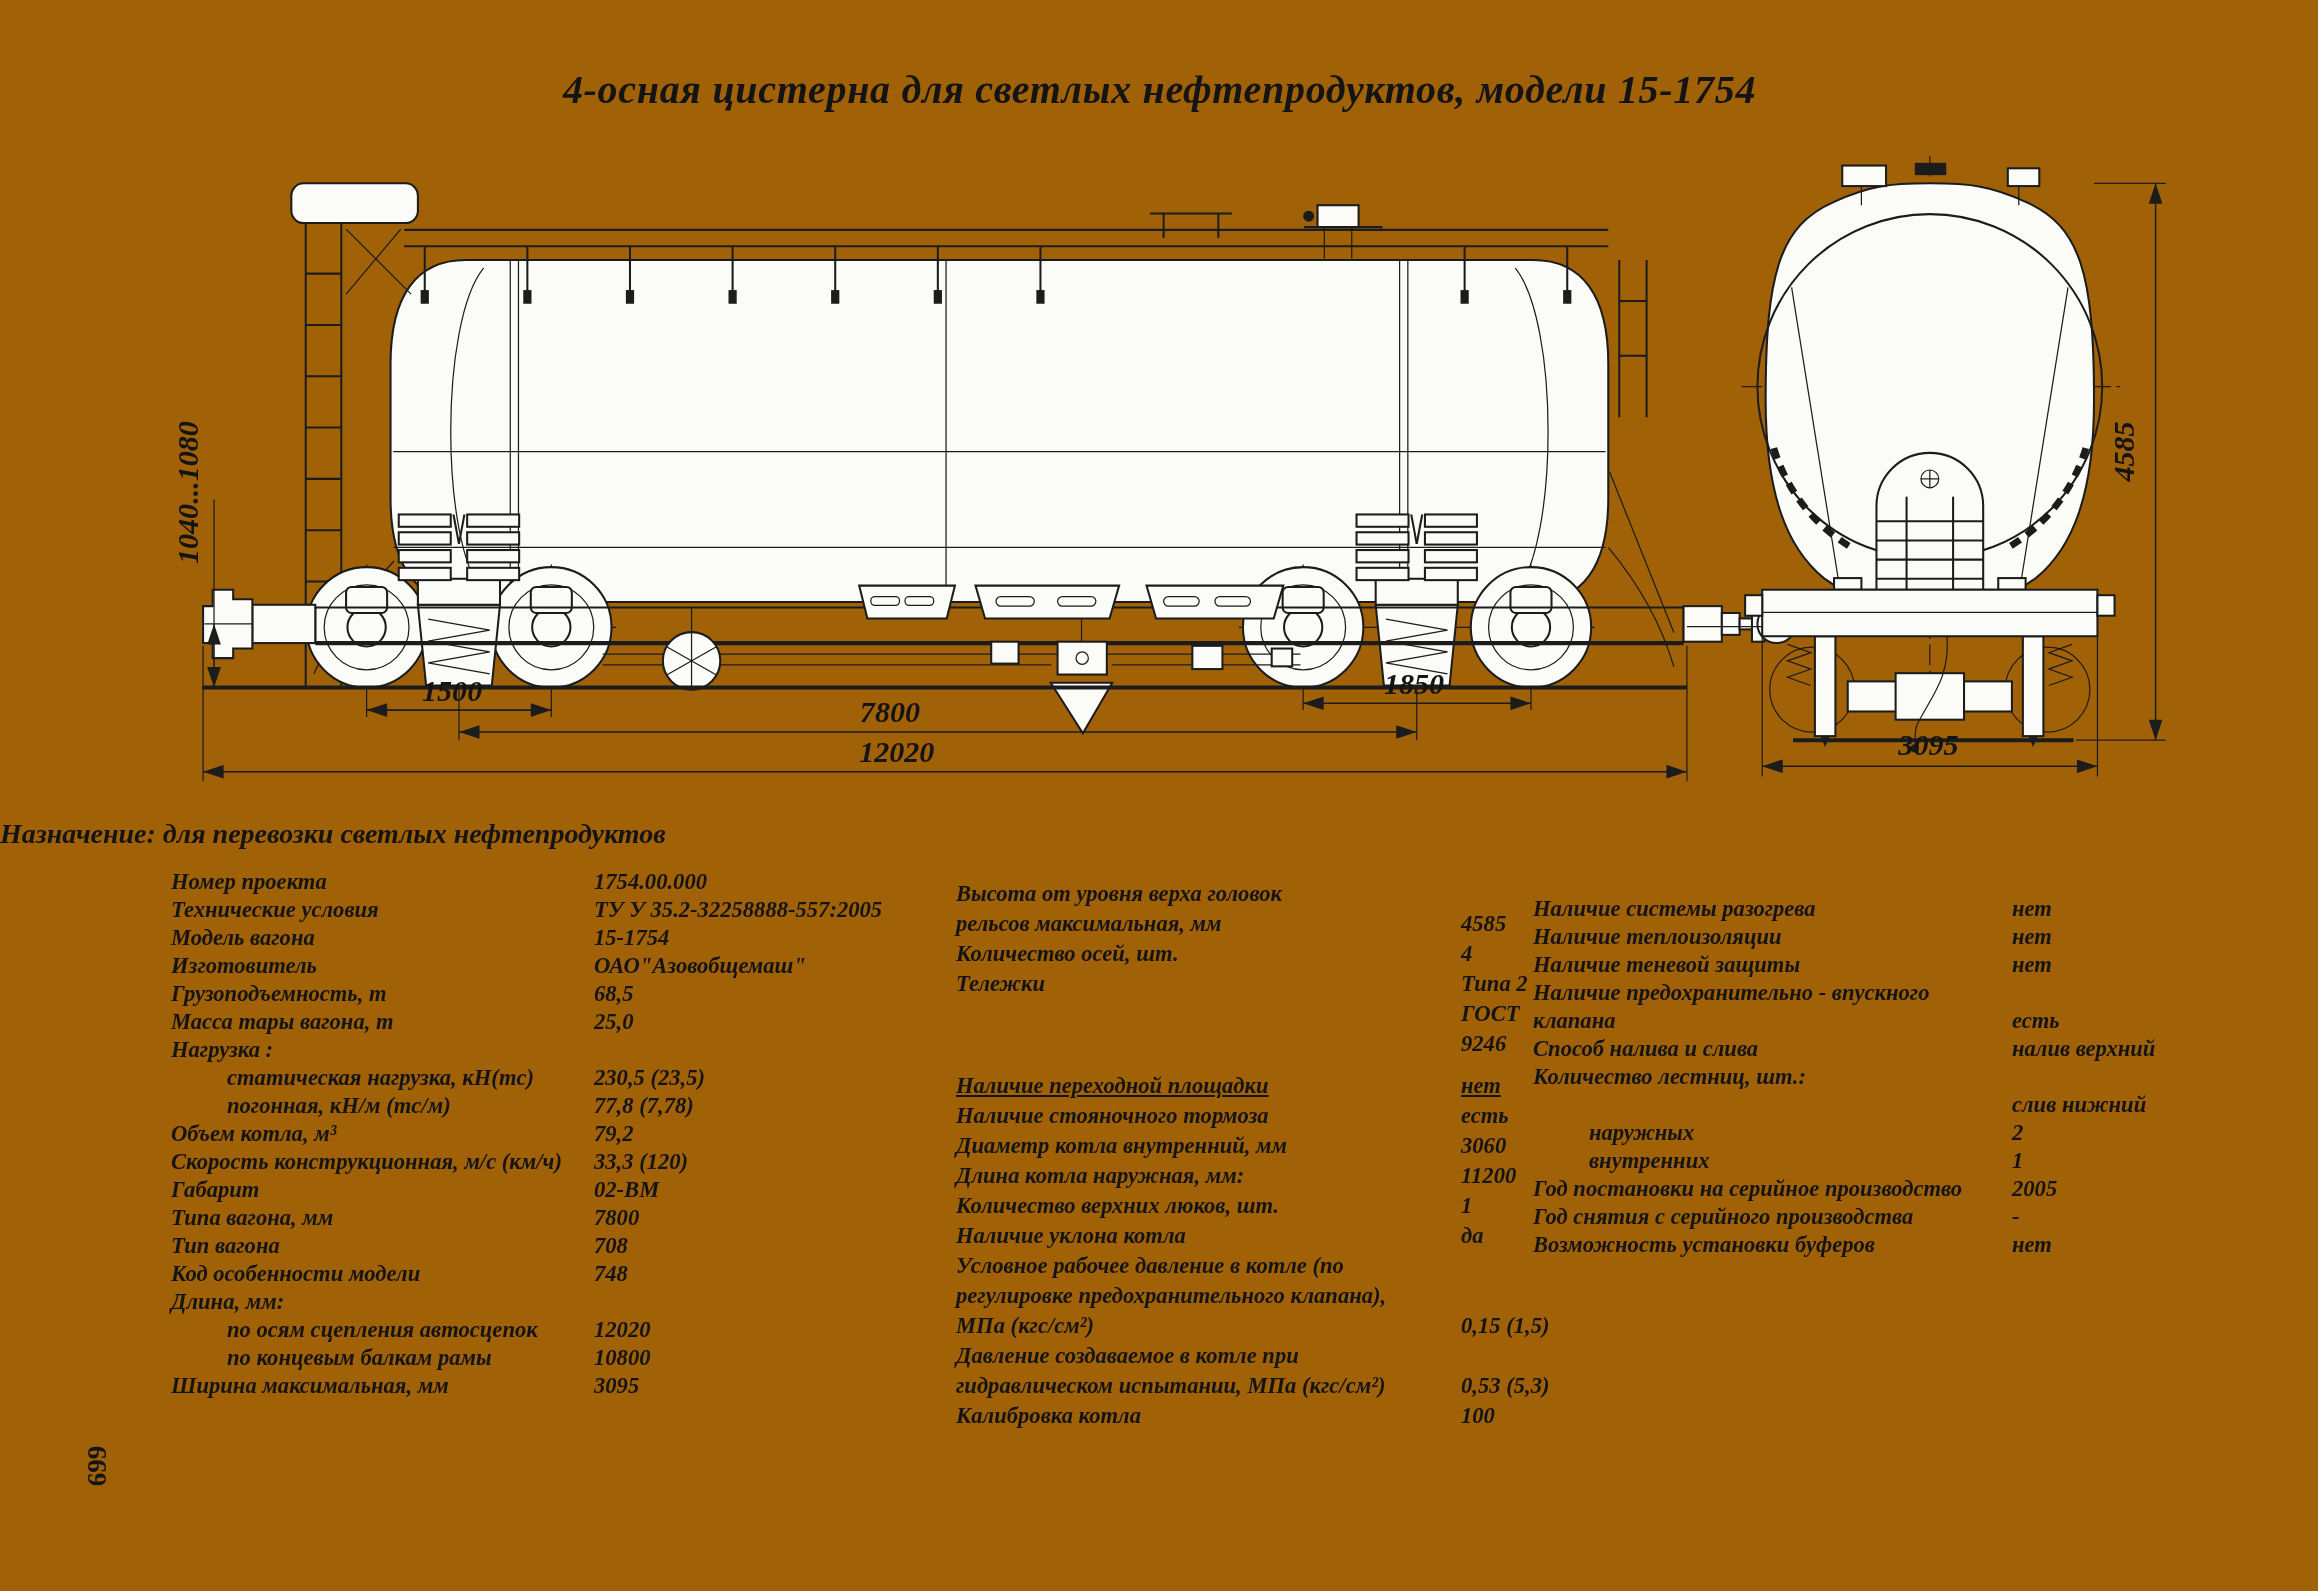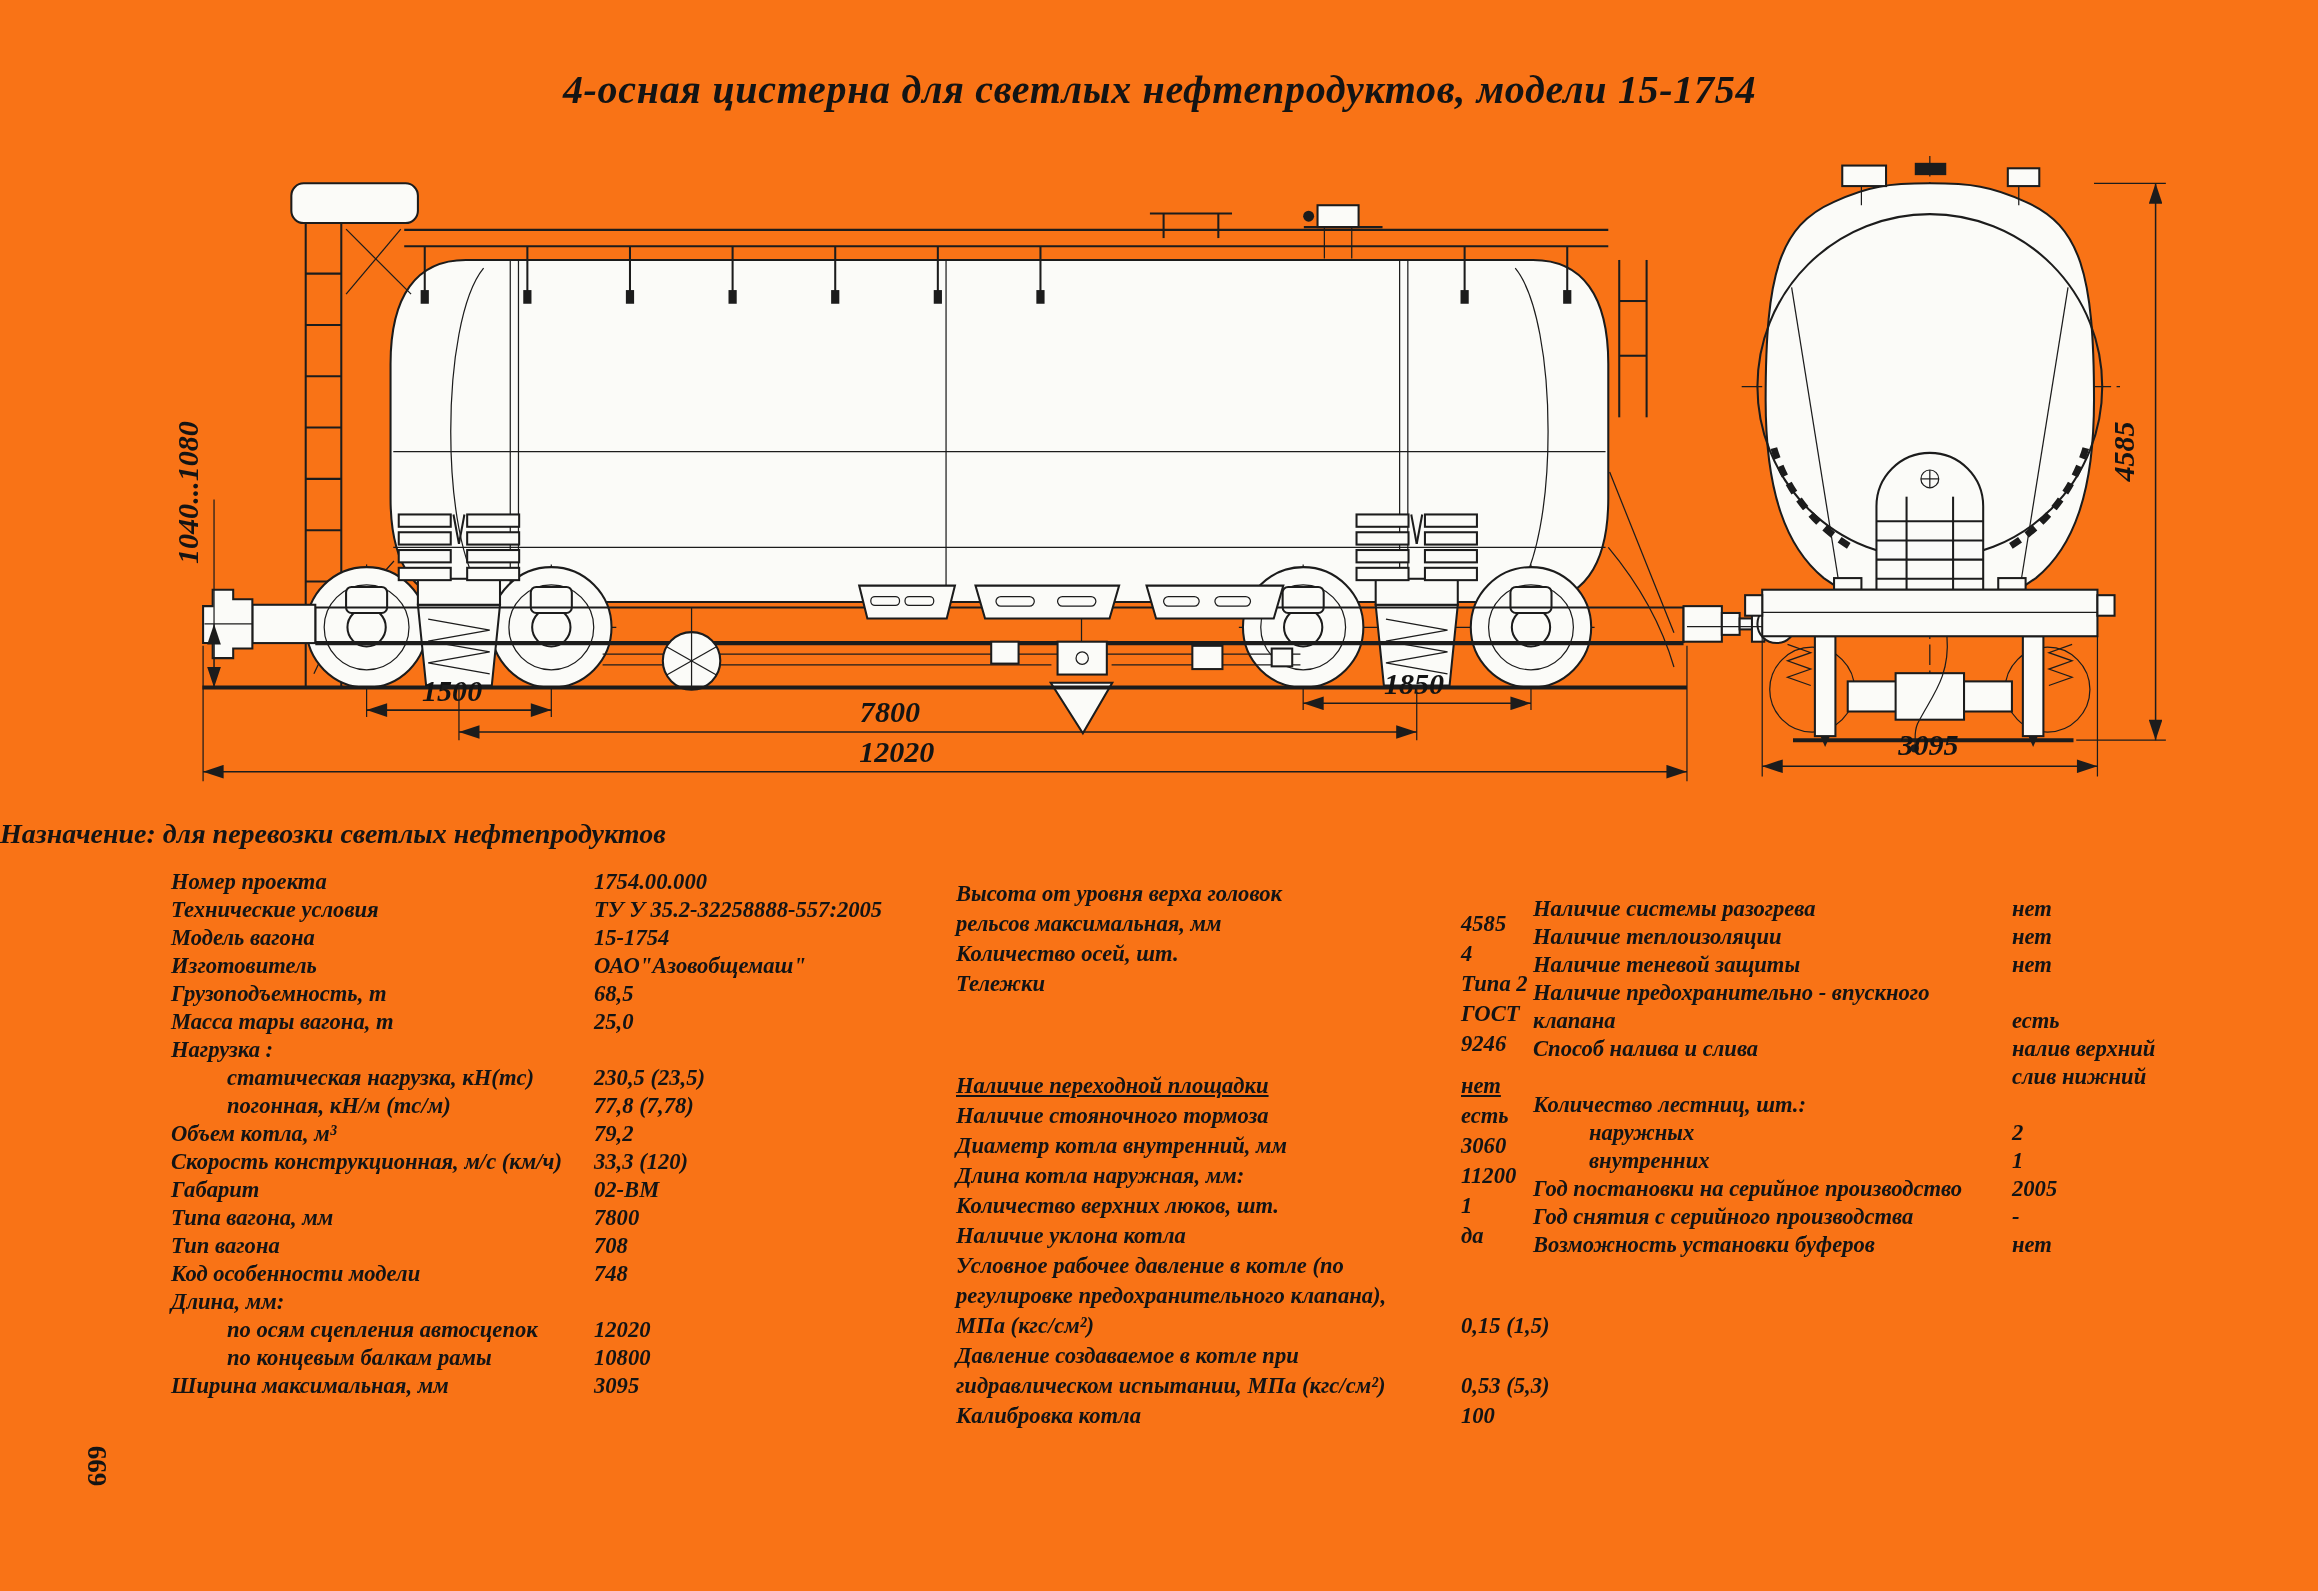--- a/index.html
+++ b/index.html
@@ -1,16 +1,16 @@
 <!DOCTYPE html>
 <html style="font-size:11px"><head>
 <meta charset="utf-8">
 <style>
   html,body{margin:0;padding:0;background:#e8e8e6;}
-  .page{position:relative;width:2319px;height:1591px;background:#f97316;overflow:hidden;
+  .page{position:relative;width:2319px;height:1591px;background:#a16207;overflow:hidden;
         font-family:"Liberation Serif","DejaVu Serif",serif;color:#141414;}
   .title{position:absolute;top:66px;left:0;width:2319px;text-align:center;
          font-size:40px;font-weight:bold;font-style:italic;letter-spacing:0.7px;}
   .purpose{position:absolute;top:818px;left:0;width:2203px;text-align:left;
            font-size:28px;font-weight:bold;font-style:italic;}
   svg{position:absolute;left:0;top:0;}
   .ln{stroke:#1c1c1c;stroke-width:3;fill:none;}
   .w{fill:#fbfbf8;}
   .thin{stroke:#1c1c1c;stroke-width:1.8;fill:none;}
   .thick{stroke:#1c1c1c;stroke-width:6;fill:none;}
@@ -506,26 +506,26 @@
       </div>
       <div class="row">
         <span class="lbl">клапана</span>
         <span class="val">есть</span>
       </div>
       <div class="row">
         <span class="lbl">Способ налива и слива</span>
         <span class="val">налив верхний</span>
       </div>
       <div class="row">
+        <span class="lbl">Количество лестниц, шт.:</span>
+        <span class="val"></span>
+      </div>
+      <div class="row">
         <span class="lbl"></span>
         <span class="val">слив нижний</span>
-      </div>
-      <div class="row">
-        <span class="lbl">Количество лестниц, шт.:</span>
-        <span class="val"></span>
       </div>
       <div class="row indent">
         <span class="lbl">наружных</span>
         <span class="val">2</span>
       </div>
       <div class="row indent">
         <span class="lbl">внутренних</span>
         <span class="val">1</span>
       </div>
       <div class="row">

